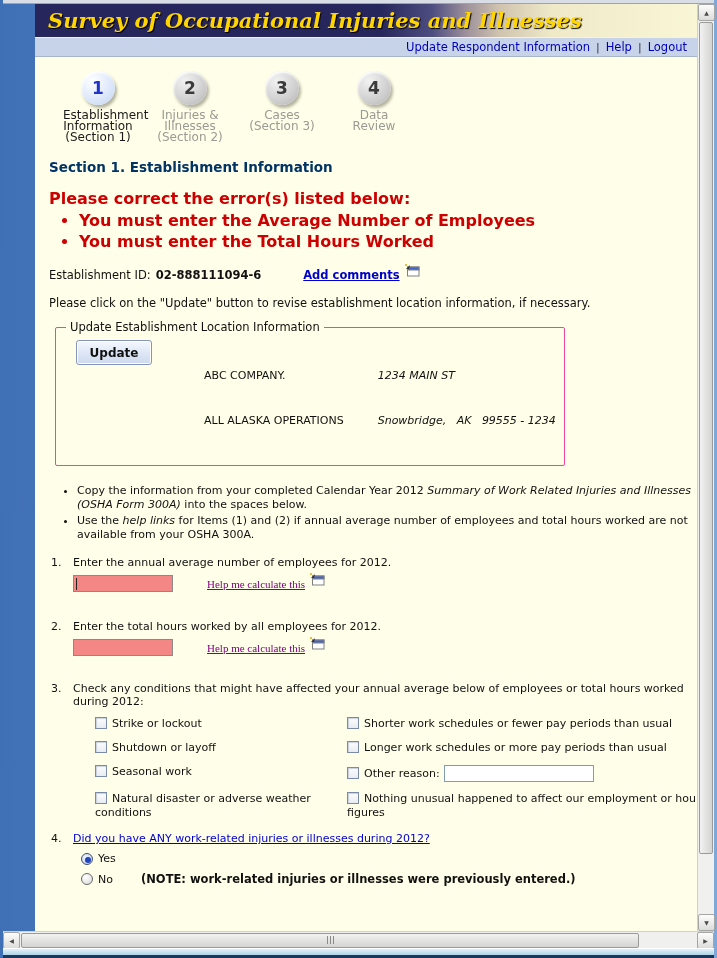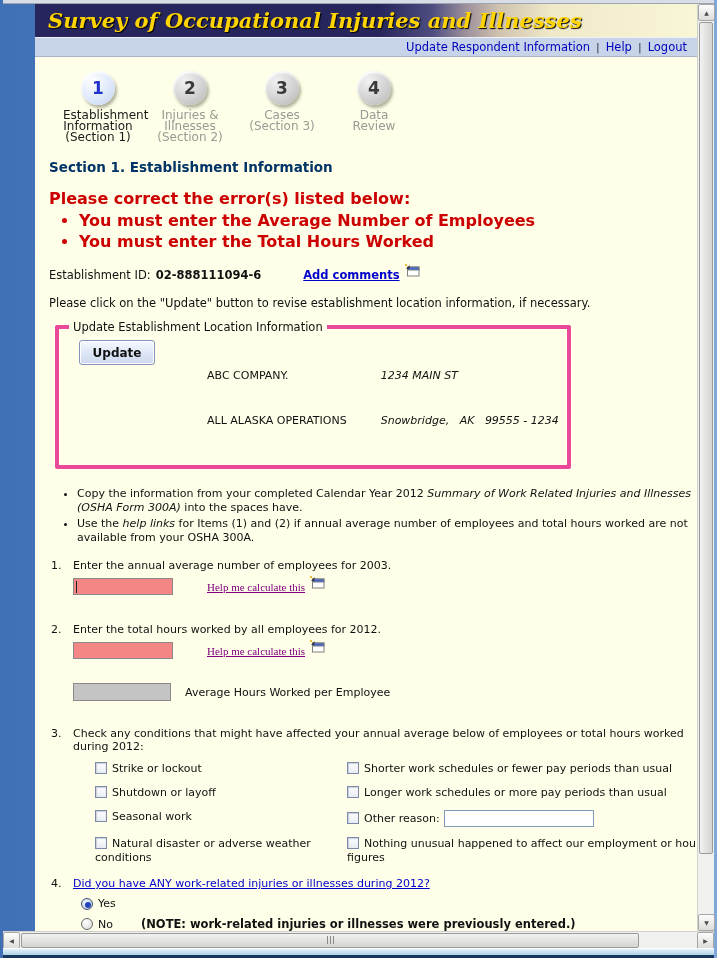--- a/index.html
+++ b/index.html
@@ -47,21 +47,21 @@
 
   
   .estab-line { margin:16px 0 0 2px; display:flex; align-items:center; font-size:11.5px; }
   .estab-id { font-weight:bold; margin-left:5px; }
   a.plain-link { color:#0000cc; text-decoration:underline; cursor:pointer; }
   .estab-line .plain-link { margin-left:42px; font-weight:bold;}
   .win-icon { display:inline-block; margin-left:5px; position:relative; top:-3px; }
   .update-note { margin:13px 0 0 2px; font-size:11.5px; }
 
   
-  fieldset.loc { margin:10px 0 0 8px; width:505px; border:4px solid #ec4899; border-radius:2px; padding:4px 8px 7px 10px; background:#fffee8; }
+  fieldset.loc { margin:10px 0 0 8px; width:505px; border:1px solid #ec4899; border-radius:2px; padding:4px 8px 7px 10px; background:#fffee8; }
   fieldset.loc legend { font-size:11.5px; padding:0 4px; }
   .loc-row { display:flex; align-items:flex-start; }
   .update-btn { margin:2px 0 0 10px; width:76px; height:25px; font-weight:bold; font-size:12px; color:#111;
     background:linear-gradient(#f5f8fe,#dde6f6 55%,#cdd9ee); border:1px solid #8594b8; border-radius:3px;
     box-shadow:inset 0 0 0 1px #ffffff; cursor:pointer; font-family:inherit; }
   .loc-company { margin-left:52px; line-height:15px; white-space:pre; }
   .loc-address { margin-left:34px; line-height:15px; white-space:pre;font-style:italic; }
 
   
   .instructions { margin:18px 0 0 30px; width:640px; }
@@ -191,28 +191,28 @@
               <div>ALL ALASKA OPERATIONS</div>
             </div>
             <div class="loc-address">
               <div>1234 MAIN ST</div>
               <div>Snowbridge,   AK   99555 - 1234</div>
             </div>
           </div>
         </fieldset>
 
         <ul class="instructions">
-          <li><span>Copy the information from your completed Calendar Year 2012 </span><span class="ital">Summary of Work Related Injuries and Illnesses (OSHA Form 300A)</span><span> into the spaces have.</span></li>
+          <li><span>Copy the information from your completed Calendar Year 2012 </span><span class="ital">Summary of Work Related Injuries and Illnesses (OSHA Form 300A)</span><span> into the spaces below.</span></li>
           <li><span>Use the </span><span class="ital">help links</span><span> for Items (1) and (2) if annual average number of employees and total hours worked are not available from your OSHA 300A.</span></li>
         </ul>
 
         <div class="item">
           <div class="item-num">1.</div>
           <div class="item-body">
-            <div>Enter the annual average number of employees for 2003.</div>
+            <div>Enter the annual average number of employees for 2012.</div>
             <div class="field-row">
               <div class="err-input">
                   <div class="caret"></div>
                 </div>
               <a class="help-link">Help me calculate this</a>
               <span class="win-icon">
                 <svg width="15" height="13" viewBox="0 0 15 13">
                     <rect x="2.5" y="3" width="11.5" height="9" fill="#fff" stroke="#808080"></rect>
                     <rect x="2.5" y="3" width="11.5" height="3" fill="#4466cc" stroke="#808080"></rect>
                     <path d="M1 5 L5 1 L4 5 Z" fill="#333"></path>
@@ -235,24 +235,20 @@
                     <rect x="2.5" y="3" width="11.5" height="9" fill="#fff" stroke="#808080"></rect>
                     <rect x="2.5" y="3" width="11.5" height="3" fill="#4466cc" stroke="#808080"></rect>
                     <path d="M1 5 L5 1 L4 5 Z" fill="#333"></path>
                     <rect x="0" y="0" width="2" height="2" fill="#e8c030"></rect>
                   </svg>
               </span>
             </div>
           </div>
         </div>
 
-        <div class="avg-row">
-          <div class="readonly-input"></div>
-          <span class="avg-label">Average Hours Worked per Employee</span>
-        </div>
 
         <div class="item" style="margin-top:26px;">
           <div class="item-num">3.</div>
           <div class="item-body">
             <div style="width:640px;">Check any conditions that might have affected your annual average below of employees or total hours worked during 2012:</div>
             <div class="cb-grid">
               <div class="cb-cell"><span class="checkbox"></span><span>Strike or lockout</span></div>
               <div class="cb-cell"><span class="checkbox"></span><span>Shorter work schedules or fewer pay periods than usual</span></div>
               <div class="cb-cell"><span class="checkbox"></span><span>Shutdown or layoff</span></div>
               <div class="cb-cell"><span class="checkbox"></span><span>Longer work schedules or more pay periods than usual</span></div>

